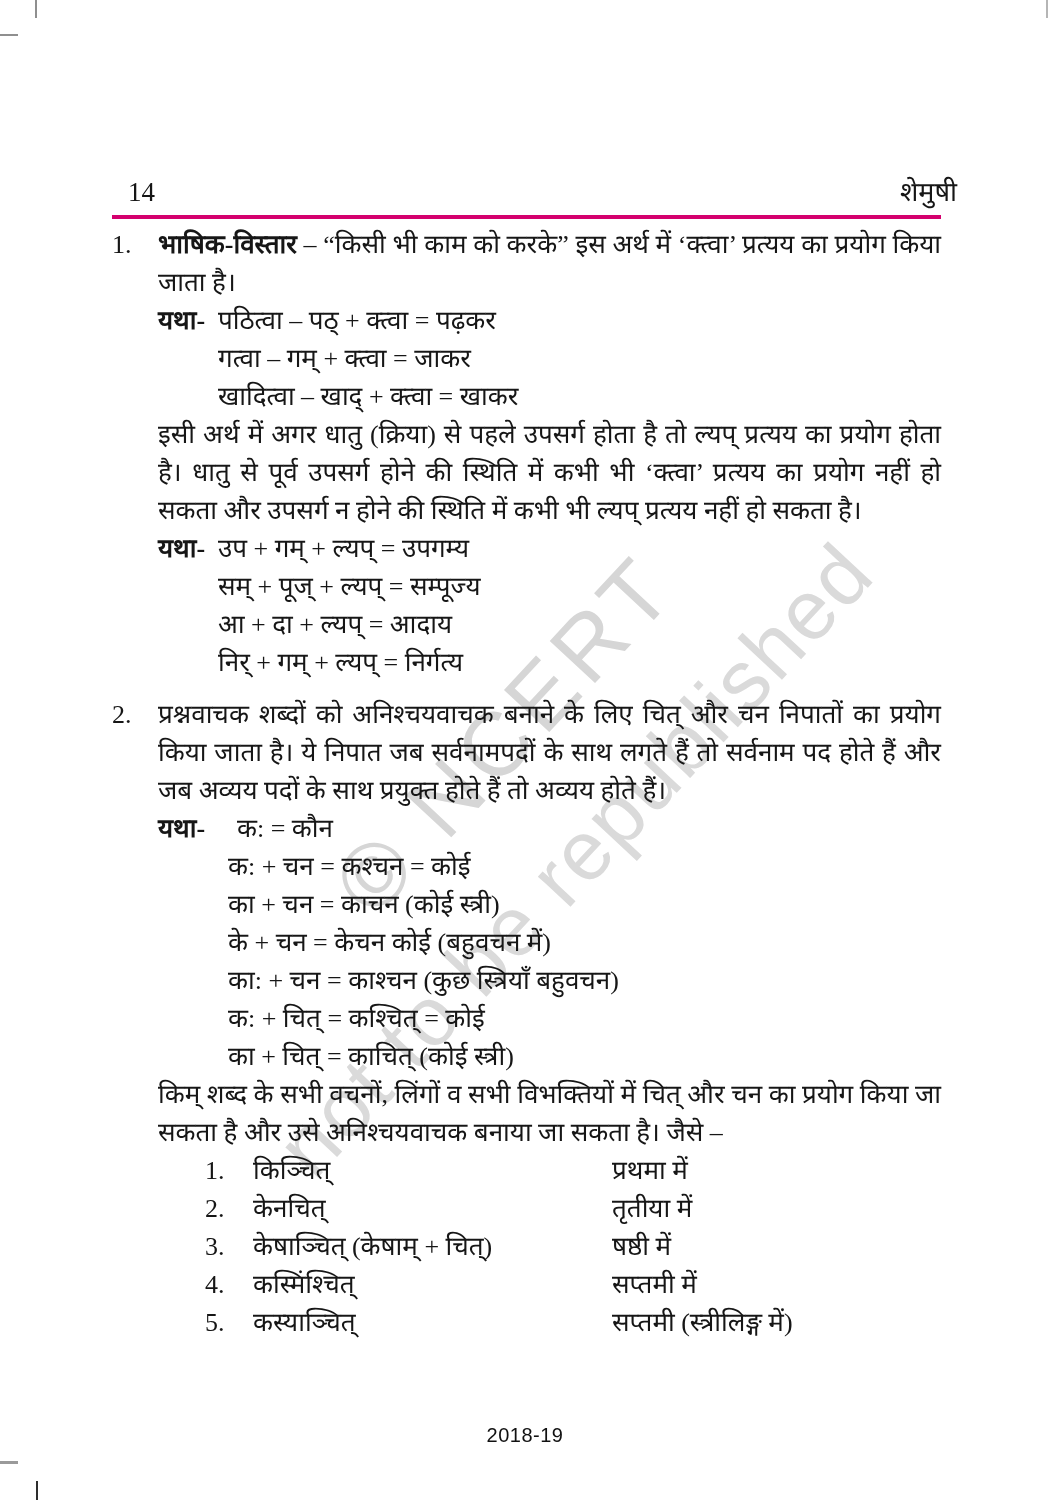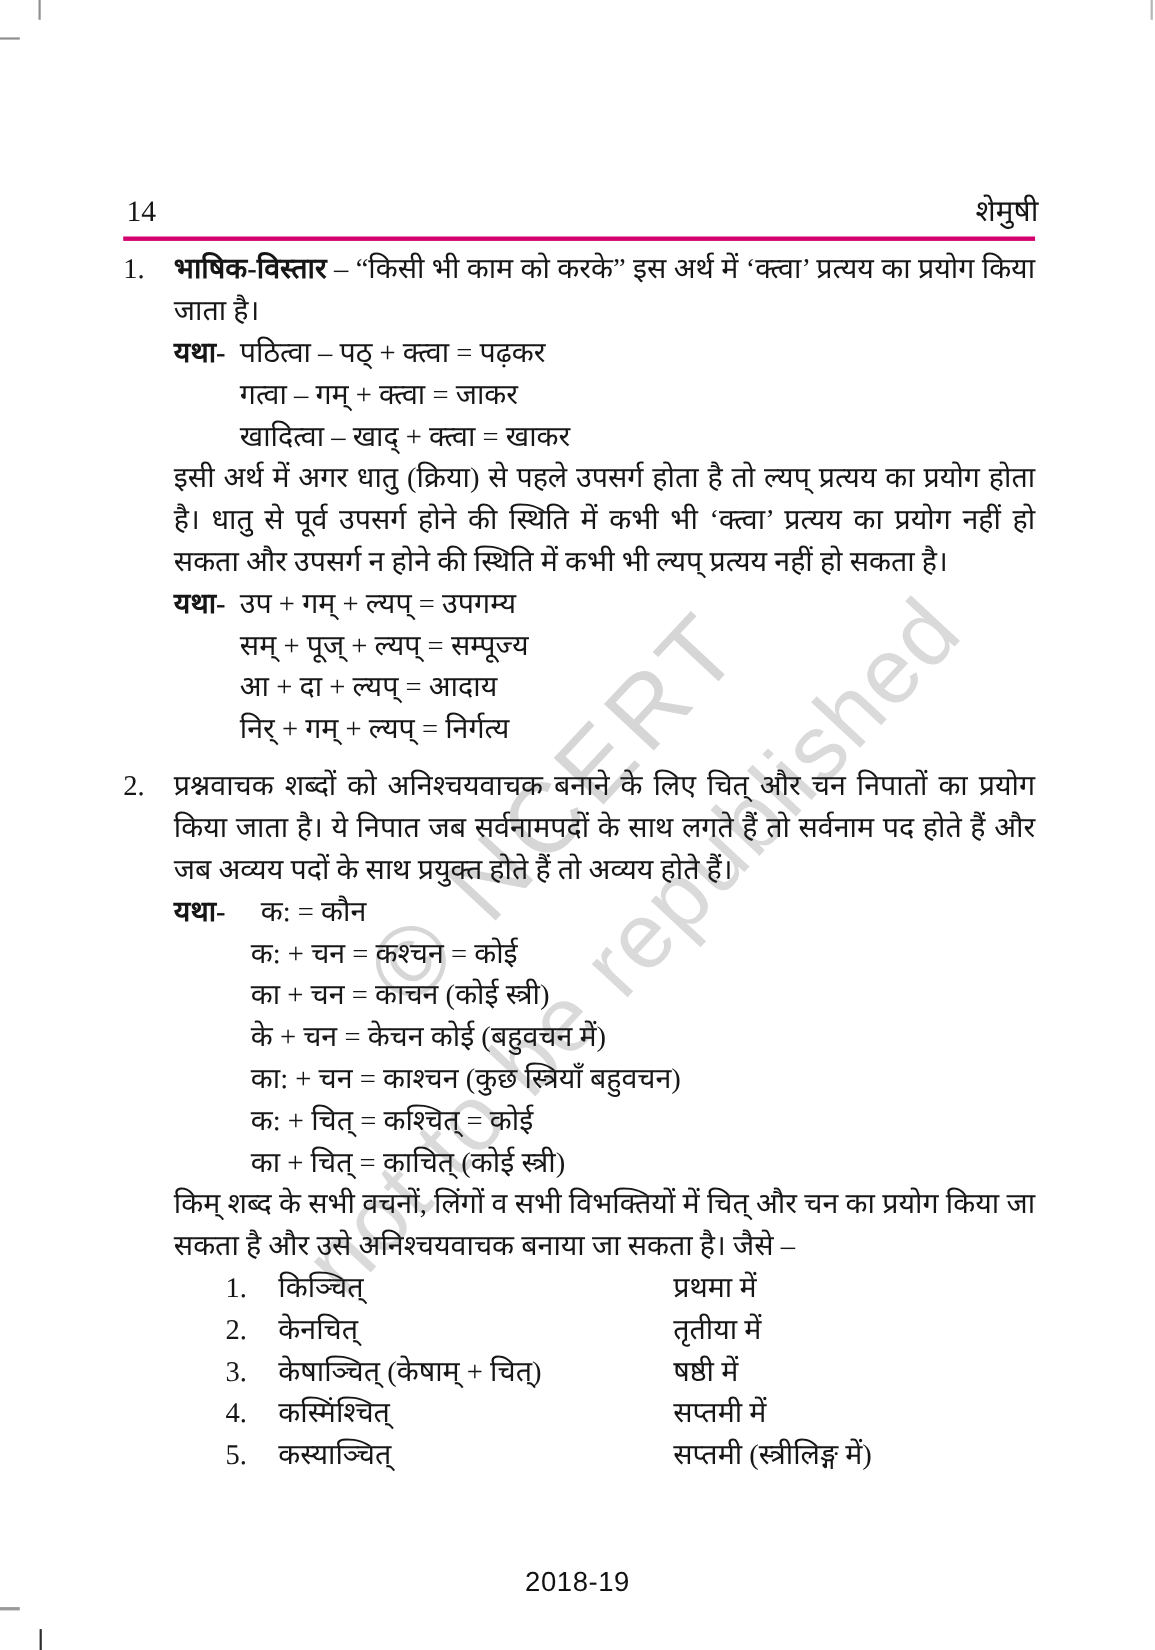--- a/index.html
+++ b/index.html
@@ -19,21 +19,21 @@
   .wm2{left:575px;top:860px;font-size:84px;letter-spacing:2px;color:#dadada;}
   
   .cm{position:absolute;z-index:2;}
   .cm-tl-v{left:35px;top:0;width:2px;height:18px;background:#8f8f8f;}
   .cm-tl-h{left:0;top:34px;width:18px;height:2px;background:#8f8f8f;}
   .cm-tr-v{left:1046px;top:0;width:2px;height:18px;background:#b5b5b5;}
   .cm-bl-h{left:0;top:1461px;width:18px;height:3px;background:#9a9a9a;}
   .cm-bl-v{left:36px;top:1481px;width:2px;height:19px;background:#2e2e2e;}
   
   .header{
-    position:absolute;left:115px;top:176px;width:829px;z-index:1;
+    position:absolute;left:128px;top:176px;width:829px;z-index:1;
     display:flex;justify-content:space-between;align-items:flex-start;
     font-size:27px;line-height:32px;
   }
   .rule{position:absolute;left:112px;top:215px;width:829px;height:4px;z-index:1;}
   
   .content{
     position:absolute;left:112px;top:226px;width:829px;z-index:1;
     font-size:26px;line-height:38px;
   }
   p{margin:0;}
@@ -51,21 +51,21 @@
   .col-left{width:417px;flex:none;}
   .col-right{flex:1;min-width:0;}
   .srow{display:flex;}
   .snum{margin-left:47px;width:48px;flex:none;}
   .sword{width:359px;flex:none;}
   .scase{flex:1;min-width:0;}
   
   .footer{
     position:absolute;left:0;top:1424px;width:1050px;z-index:1;
     text-align:center;font-family:"Liberation Sans","DejaVu Sans",sans-serif;
-    font-size:25px;letter-spacing:0.5px;color:#111111;
+    font-size:20px;letter-spacing:0.5px;color:#111111;
   }
 </style>
 </head>
 <body>
 
 <div class="page">
 
   <div class="cm cm-tl-v"></div>
   <div class="cm cm-tl-h"></div>
   <div class="cm cm-tr-v"></div>

